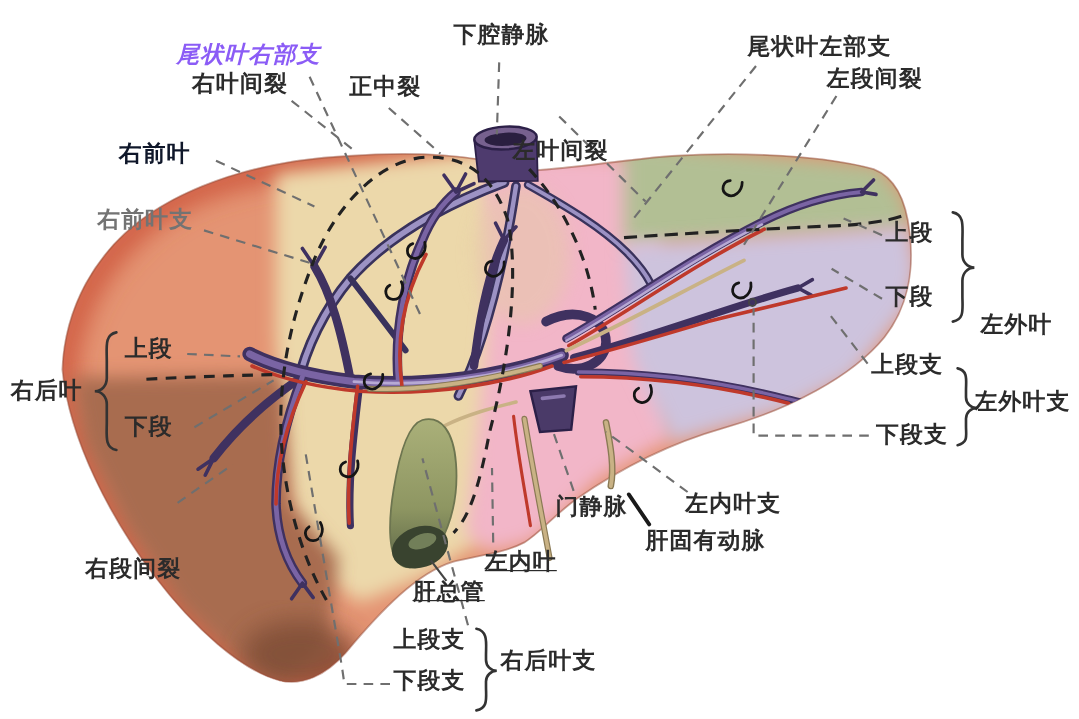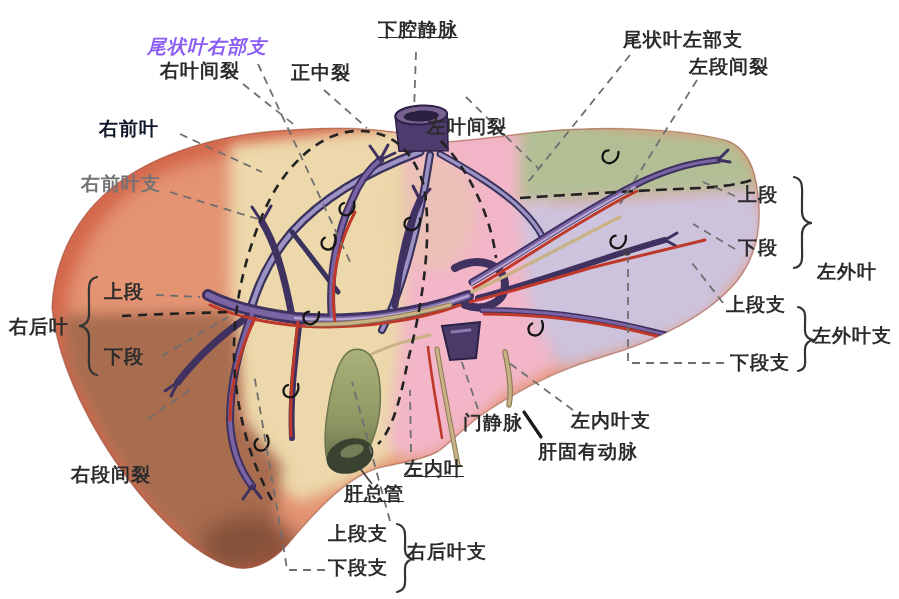--- a/index.html
+++ b/index.html
@@ -200,38 +200,38 @@
 
   <g fill="none" stroke="#333" stroke-width="2.2" stroke-linecap="round">
     <path d="M97,277 C87,279 89,289 89,301 L89,315 C89,321 85,326 79,326 C85,326 89,331 89,337 L89,351 C89,363 87,373 97,375"></path>
     <path d="M794,177 C804,179 802,189 802,201 L802,212 C802,218 806,223 812,223 C806,223 802,228 802,234 L802,246 C802,258 804,266 794,268"></path>
     <path d="M798,307 C807,309 805,317 805,325 L805,331 C805,336 809,340 814,340 C809,340 805,344 805,349 L805,355 C805,363 807,369 798,371"></path>
     <path d="M397,524 C407,526 405,536 405,546 L405,550 C405,555 409,559 414,559 C409,559 405,563 405,568 L405,572 C405,582 407,590 397,592"></path>
   </g>
 </svg>
 
 <div id="labels">
-      <div class="lbl" style="left: 378px; top: 20px; color: rgb(43, 43, 43); text-decoration: underline;">下腔静脉</div>
+      <div class="lbl" style="left: 378px; top: 20px; color: rgb(43, 43, 43);">下腔静脉</div>
       <div class="lbl" style="left: 147px; top: 37px; color: #8b5cf6; font-style: italic;">尾状叶右部支</div>
       <div class="lbl" style="left: 160px; top: 61px; color: rgb(43, 43, 43);">右叶间裂</div>
       <div class="lbl" style="left: 291px; top: 63px; color: rgb(43, 43, 43);">正中裂</div>
       <div class="lbl" style="left: 427px; top: 73px; color: rgb(43, 43, 43); margin-top: 44px;">左叶间裂</div>
       <div class="lbl" style="left: 623px; top: 30px; color: rgb(43, 43, 43);">尾状叶左部支</div>
       <div class="lbl" style="left: 689px; top: 57px; color: rgb(43, 43, 43);">左段间裂</div>
       <div class="lbl" style="left: 99px; top: 119px; color: #0f172a;">右前叶</div>
       <div class="lbl" style="left: 81px; top: 174px; color: #737373;">右前叶支</div>
       <div class="lbl" style="left: 104px; top: 282px; color: rgb(43, 43, 43);">上段</div>
       <div class="lbl" style="left: 104px; top: 347px; color: rgb(43, 43, 43);">下段</div>
       <div class="lbl" style="left: 9px; top: 317px; color: rgb(43, 43, 43);">右后叶</div>
       <div class="lbl" style="left: 71px; top: 420px; color: rgb(43, 43, 43); margin-top: 45px;">右段间裂</div>
       <div class="lbl" style="left: 344px; top: 484px; color: rgb(43, 43, 43); text-decoration: underline;">肝总管</div>
       <div class="lbl" style="left: 404px; top: 459px; color: rgb(43, 43, 43); text-decoration: underline;">左内叶</div>
       <div class="lbl" style="left: 328px; top: 524px; color: rgb(43, 43, 43);">上段支</div>
       <div class="lbl" style="left: 328px; top: 558px; color: rgb(43, 43, 43);">下段支</div>
-      <div class="lbl" style="left: 407px; top: 542px; color: rgb(43, 43, 43);">右后叶支</div>
+      <div class="lbl" style="left: 417px; top: 542px; color: rgb(43, 43, 43);">右后叶支</div>
       <div class="lbl" style="left: 463px; top: 413px; color: rgb(43, 43, 43);">门静脉</div>
       <div class="lbl" style="left: 571px; top: 411px; color: rgb(43, 43, 43);">左内叶支</div>
       <div class="lbl" style="left: 538px; top: 442px; color: rgb(43, 43, 43);">肝固有动脉</div>
       <div class="lbl" style="left: 738px; top: 185px; color: rgb(43, 43, 43);">上段</div>
       <div class="lbl" style="left: 738px; top: 238px; color: rgb(43, 43, 43);">下段</div>
       <div class="lbl" style="left: 817px; top: 214px; color: rgb(43, 43, 43); margin-top: 48px;">左外叶</div>
       <div class="lbl" style="left: 726px; top: 295px; color: rgb(43, 43, 43);">上段支</div>
       <div class="lbl" style="left: 730px; top: 353px; color: rgb(43, 43, 43);">下段支</div>
       <div class="lbl" style="left: 812px; top: 326px; color: rgb(43, 43, 43);">左外叶支</div>
     </div>

